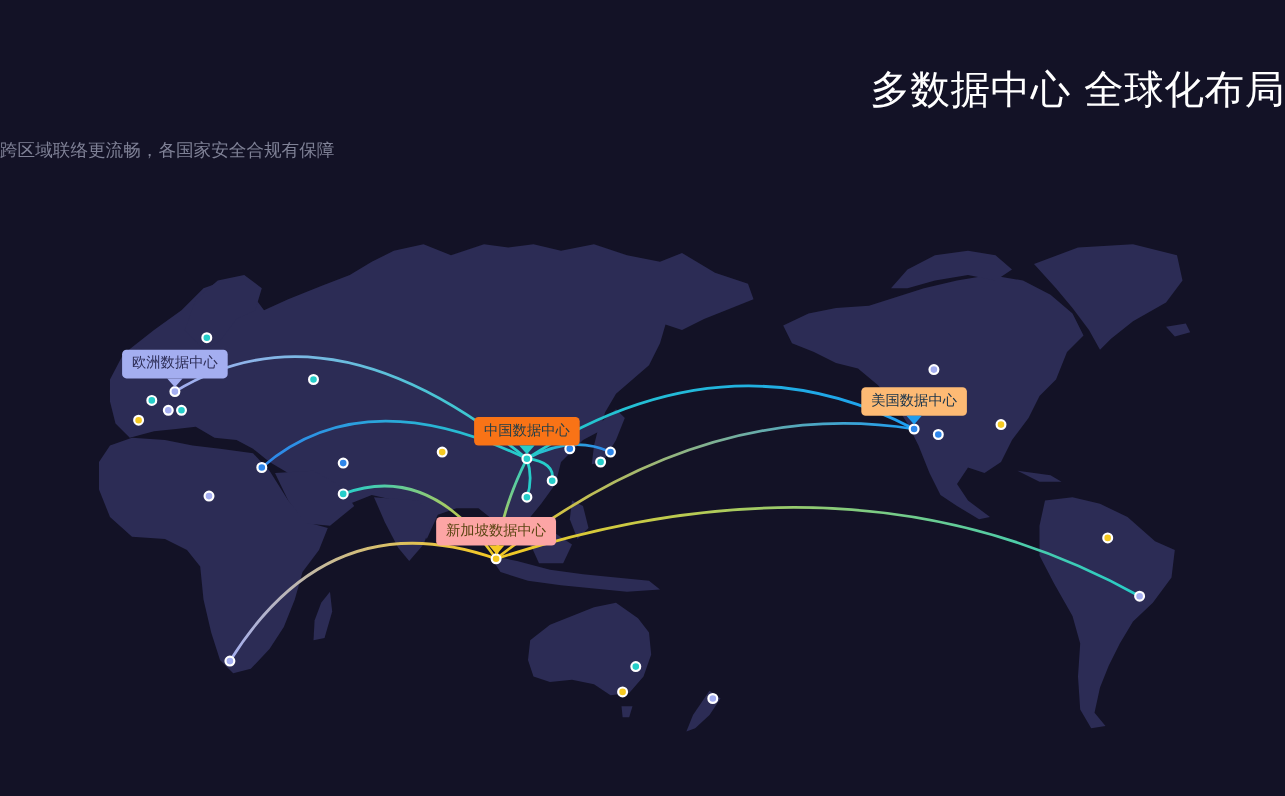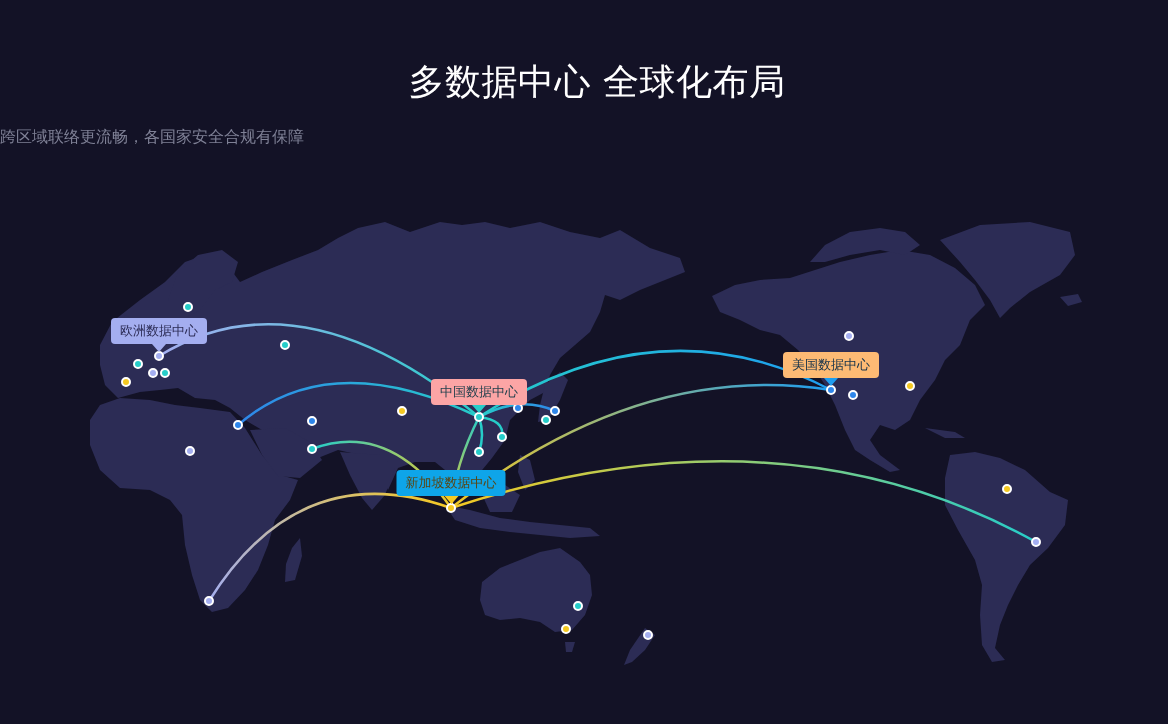--- a/index.html
+++ b/index.html
@@ -4,21 +4,21 @@
 <style>
   html, body { margin: 0; padding: 0; }
   body {
     width: 1168px; height: 724px; overflow: hidden;
     background: #131226;
     font-family: "DejaVu Sans", "Liberation Sans", sans-serif;
     position: relative;
   }
   .hero-title {
     position: absolute; left: 0; right: 0; top: 58px;
-    text-align: center; color: #ffffff;
+    text-align: right; color: #ffffff;
     font-size: 36px; font-weight: 400; letter-spacing: 0.5px;
     margin: 0;
     padding-left: 26px;
   }
   .hero-subtitle {
     position: absolute; left: 0; right: 0; top: 127px;
     text-align: left; color: #7f8196;
     font-size: 16px; margin: 0;
   }
   .map-wrap {
@@ -176,17 +176,17 @@
       <div class="dot" style="left: 648px; top: 635px; background: rgb(164, 174, 240);"></div>
       <div class="dot" style="left: 849px; top: 336px; background: rgb(164, 174, 240);"></div>
       <div class="dot" style="left: 831px; top: 390px; background: rgb(46, 134, 234);"></div>
       <div class="dot" style="left: 853px; top: 395px; background: rgb(46, 134, 234);"></div>
       <div class="dot" style="left: 910px; top: 386px; background: rgb(245, 201, 34);"></div>
       <div class="dot" style="left: 1007px; top: 489px; background: rgb(245, 201, 34);"></div>
       <div class="dot" style="left: 1036px; top: 542px; background: rgb(164, 174, 240);"></div>
     </div>
   <div id="labels-layer">
       <div class="dc-label" style="left: 159px; top: 344px; background: rgb(164, 174, 240); color: rgb(44, 44, 85); --c: #a4aef0;">欧洲数据中心</div>
-      <div class="dc-label" style="left: 479px; top: 405px; background: #fca5a5; color: rgb(28, 61, 74); --c: #26cdc9;">中国数据中心</div>
-      <div class="dc-label" style="left: 451px; top: 496px; background: #0ea5e9; color: rgb(90, 69, 18); --c: #f5c922;">新加坡数据中心</div>
+      <div class="dc-label" style="left: 479px; top: 405px; background: #f97316; color: rgb(28, 61, 74); --c: #26cdc9;">中国数据中心</div>
+      <div class="dc-label" style="left: 451px; top: 496px; background: #fca5a5; color: rgb(90, 69, 18); --c: #f5c922;">新加坡数据中心</div>
       <div class="dc-label" style="left: 831px; top: 378px; background: #fdba74; color: rgb(18, 48, 74); --c: #1e9df0;">美国数据中心</div>
     </div>
 </div>
 
 </body></html>

